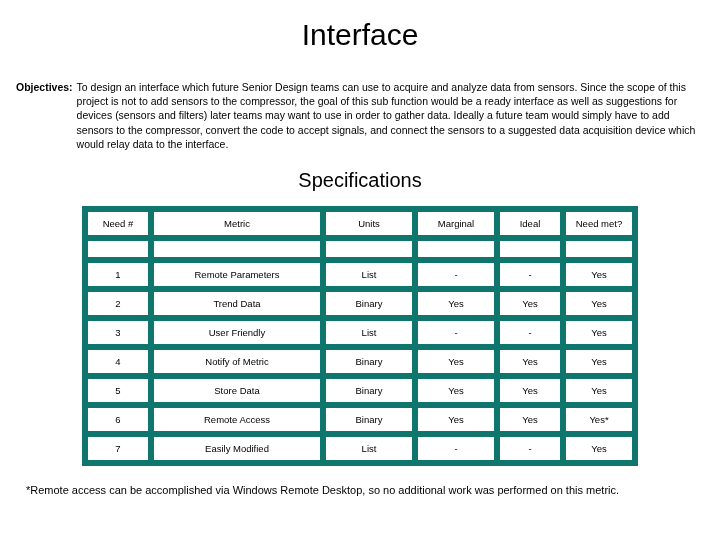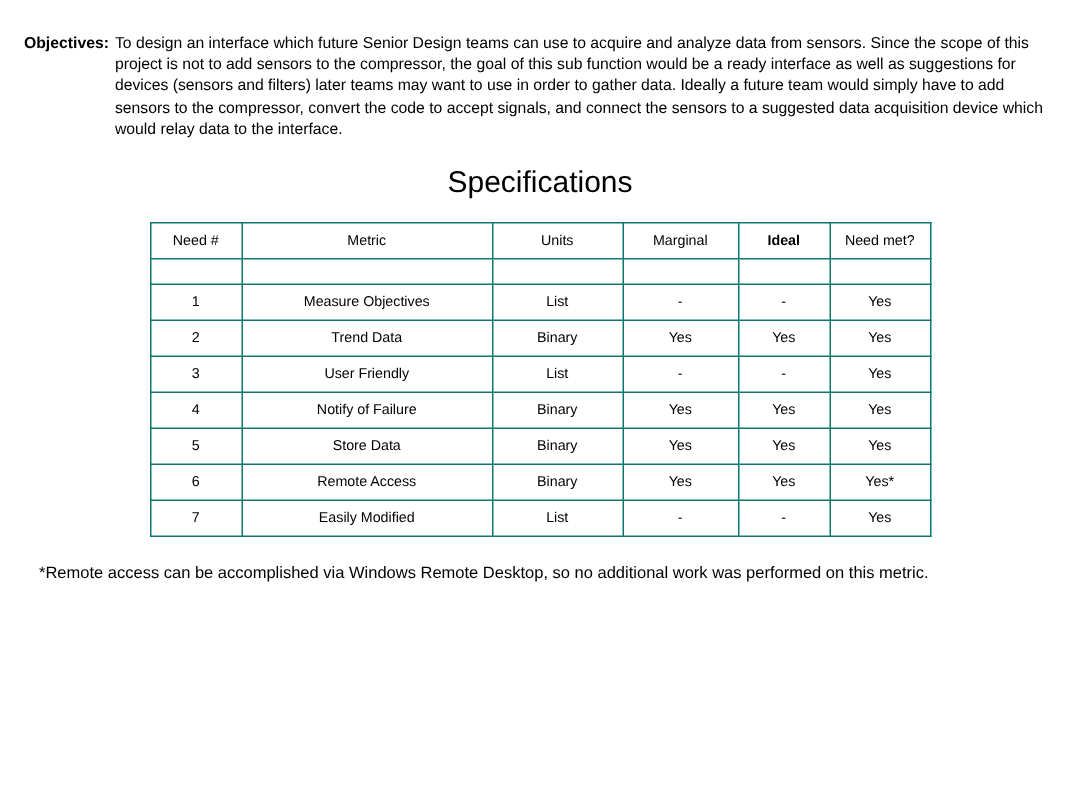--- a/index.html
+++ b/index.html
@@ -48,48 +48,49 @@
   .table-wrap {
     display: flex;
     justify-content: center;
     margin-bottom: 18px;
   }
   table {
     border-collapse: collapse;
     font-size: 9.5px;
   }
   th, td {
-    border: 1px solid #0f766e;
+    border: 6px solid #0f766e;
     padding: 6px 8px;
     text-align: center;
     font-weight: normal;
   }
   th {
     font-weight: normal;
   }
   .col-need { width: 44px; }
   .col-metric { width: 150px; }
   .col-units { width: 70px; }
   .col-marginal { width: 60px; margin-left: 36px; }
-  .col-ideal { width: 44px; font-weight: bold; }
+  .col-ideal { width: 44px; }
   .col-met { width: 50px; }
   .spacer-row td {
     height: 16px;
     padding: 0;
   }
   .footnote {
     font-size: 11px;
     margin: 0 16px;
   }
 </style>
 </head>
 <body>
 
 <div class="page">
 
+  <h1 class="title">Interface</h1>
 
   <div class="obj-wrap">
     <div class="obj-row">
       <span class="obj-label">Objectives:</span>
       <span class="obj-text">To design an interface which future Senior Design teams can use to acquire and analyze data from sensors. Since the scope of this project is not to add sensors to the compressor, the goal of this sub function would be a ready interface as well as suggestions for devices (sensors and filters) later teams may want to use in order to gather data. Ideally a future team would simply have to add sensors to the compressor, convert the code to accept signals, and connect the sensors to a suggested data acquisition device which would relay data to the interface.</span>
     </div>
   </div>
 
   <h2 class="subtitle">Specifications</h2>
 
@@ -109,21 +110,21 @@
             <td></td>
             <td></td>
             <td></td>
             <td></td>
             <td></td>
         </tr>
       </thead>
       <tbody id="table-body">
           <tr>
             <td>1</td>
-            <td>Measure Objectives</td>
+            <td>Remote Parameters</td>
             <td>List</td>
             <td>-</td>
             <td>-</td>
             <td>Yes</td>
           </tr>
           <tr>
             <td>2</td>
             <td>Trend Data</td>
             <td>Binary</td>
             <td>Yes</td>
@@ -133,21 +134,21 @@
           <tr>
             <td>3</td>
             <td>User Friendly</td>
             <td>List</td>
             <td>-</td>
             <td>-</td>
             <td>Yes</td>
           </tr>
           <tr>
             <td>4</td>
-            <td>Notify of Failure</td>
+            <td>Notify of Metric</td>
             <td>Binary</td>
             <td>Yes</td>
             <td>Yes</td>
             <td>Yes</td>
           </tr>
           <tr>
             <td>5</td>
             <td>Store Data</td>
             <td>Binary</td>
             <td>Yes</td>

